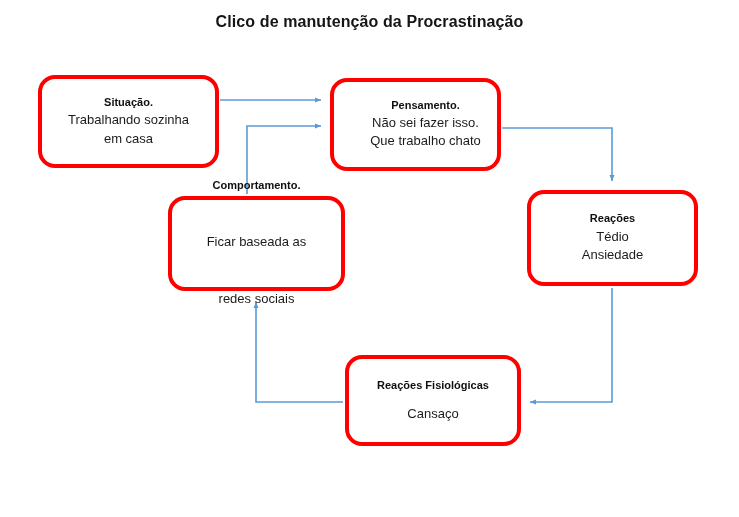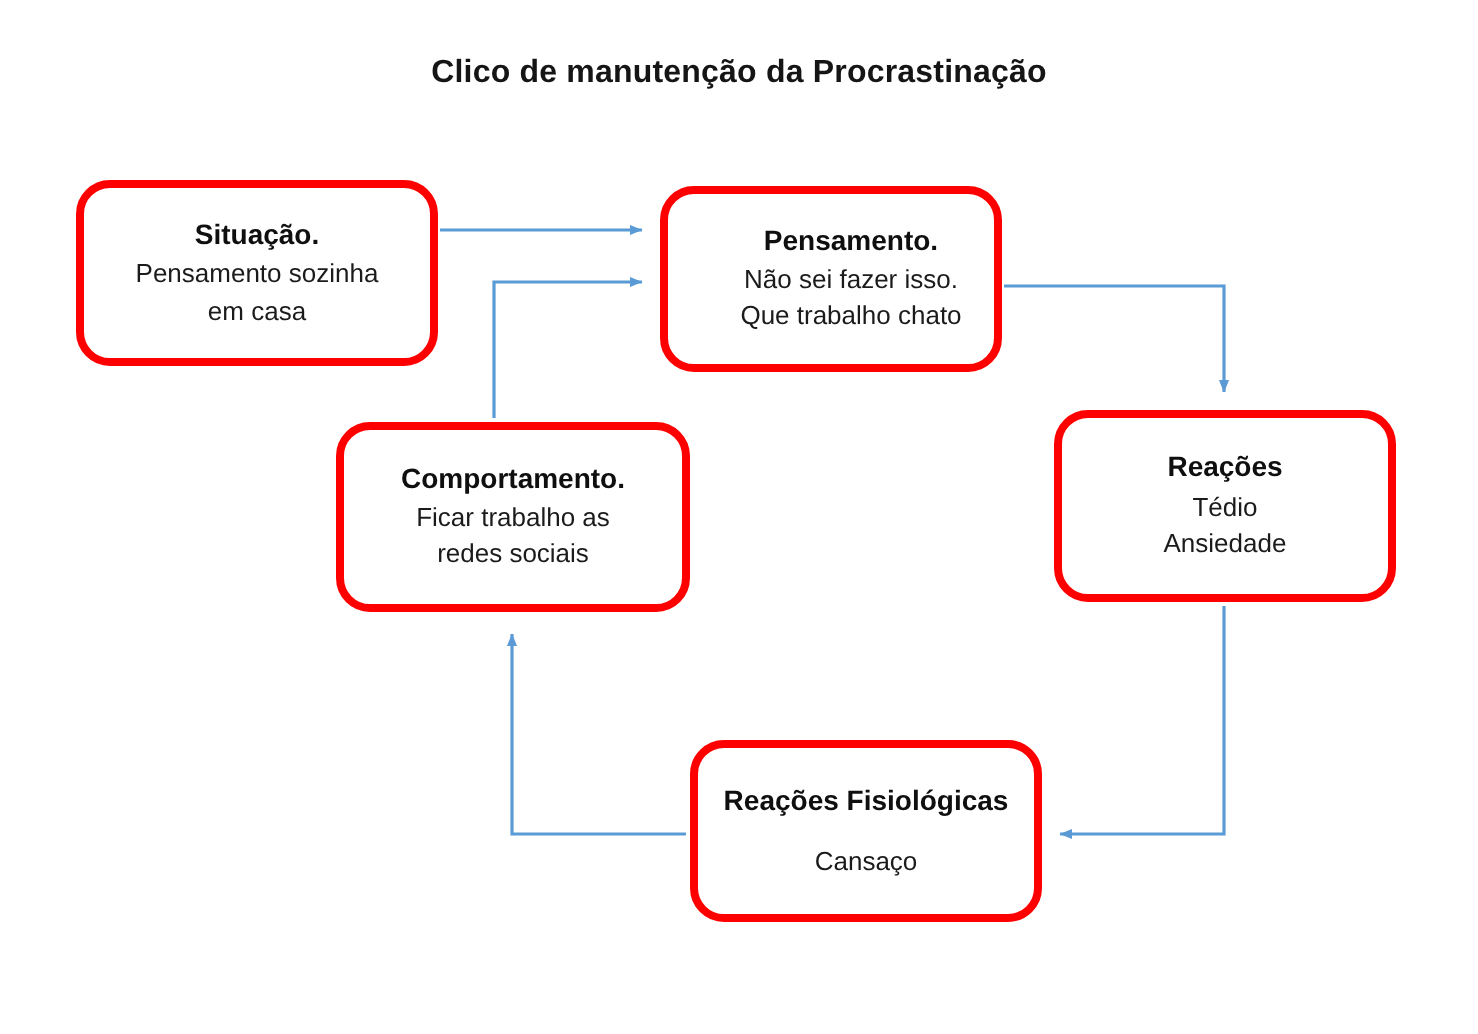--- a/index.html
+++ b/index.html
@@ -15,21 +15,20 @@
     overflow: hidden;
     font-family: "Liberation Sans", sans-serif;
     color: #1a1a1a;
   }
 
   #diagram-root {
     position: absolute;
     left: 0; top: 0;
     width: 739px;
     height: 433px;
-    margin-top: 15px;
   }
 
   
   .title {
     position: absolute;
     left: 0;
     top: 13px;
     width: 739px;
     text-align: center;
     font-size: 16px;
@@ -76,37 +75,37 @@
     border: 4px solid #fe0000;
     border-radius: 17px;
     display: flex;
     flex-direction: column;
     align-items: center;
     justify-content: center;
     text-align: center;
     line-height: 1.42;
   }
   .node .node-title {
-    font-size: 14px;
+    font-size: 11px;
     font-weight: bold;
     color: #0f0f0f;
     white-space: nowrap;
   }
   .node .node-line {
     font-size: 13px;
     font-weight: normal;
     color: #1b1b1b;
     white-space: nowrap;
   }
 
   #node-situacao      { left: 38px;  top: 75px;  width: 181px; height: 93px; }
   #node-pensamento    { left: 330px; top: 78px;  width: 171px; height: 93px; padding-left: 20px; }
   #node-emocao        { left: 527px; top: 190px; width: 171px; height: 96px; }
   #node-reacoes       { left: 345px; top: 355px; width: 176px; height: 91px; gap: 10px; }
-  #node-comportamento { left: 168px; top: 196px; width: 177px; height: 95px; }
+  #node-comportamento { left: 168px; top: 196px; width: 177px; height: 95px; gap: 39px; }
 
   
   #node-situacao .node-title   { margin-bottom: 1px; }
   #node-emocao .node-title     { margin-bottom: 1px; }
   #node-reacoes .node-title    { margin-bottom: 1px; }
 </style>
 </head>
 <body>
 
 <div id="diagram-root">
@@ -135,21 +134,21 @@
 
     <path d="M 612,288 L 612,402 L 530,402" fill="none" stroke="#5B9BD5" stroke-width="1.6" marker-end="url(#arrow-left)"></path>
 
     <path d="M 343,402 L 256,402 L 256,302" fill="none" stroke="#5B9BD5" stroke-width="1.6" marker-end="url(#arrow-up)"></path>
 
     <path d="M 247,194 L 247,126 L 321,126" fill="none" stroke="#5B9BD5" stroke-width="1.6" marker-end="url(#arrow-right)"></path>
   </svg>
 
   <div class="node" id="node-situacao">
     <div class="node-title">Situação.</div>
-    <div class="node-line">Pensamento sozinha</div>
+    <div class="node-line">Trabalhando sozinha</div>
     <div class="node-line">em casa</div>
   </div>
 
   <div class="node" id="node-pensamento">
     <div class="node-title">Pensamento.</div>
     <div class="node-line">Não sei fazer isso.</div>
     <div class="node-line">Que trabalho chato</div>
   </div>
 
   <div class="node" id="node-emocao">
@@ -158,18 +157,18 @@
     <div class="node-line">Ansiedade</div>
   </div>
 
   <div class="node" id="node-reacoes">
     <div class="node-title">Reações Fisiológicas</div>
     <div class="node-line">Cansaço</div>
   </div>
 
   <div class="node" id="node-comportamento">
     <div class="node-title">Comportamento.</div>
-    <div class="node-line">Ficar trabalho as</div>
+    <div class="node-line">Ficar baseada as</div>
     <div class="node-line">redes sociais</div>
   </div>
 
 
 </div>
 
 </body></html>

